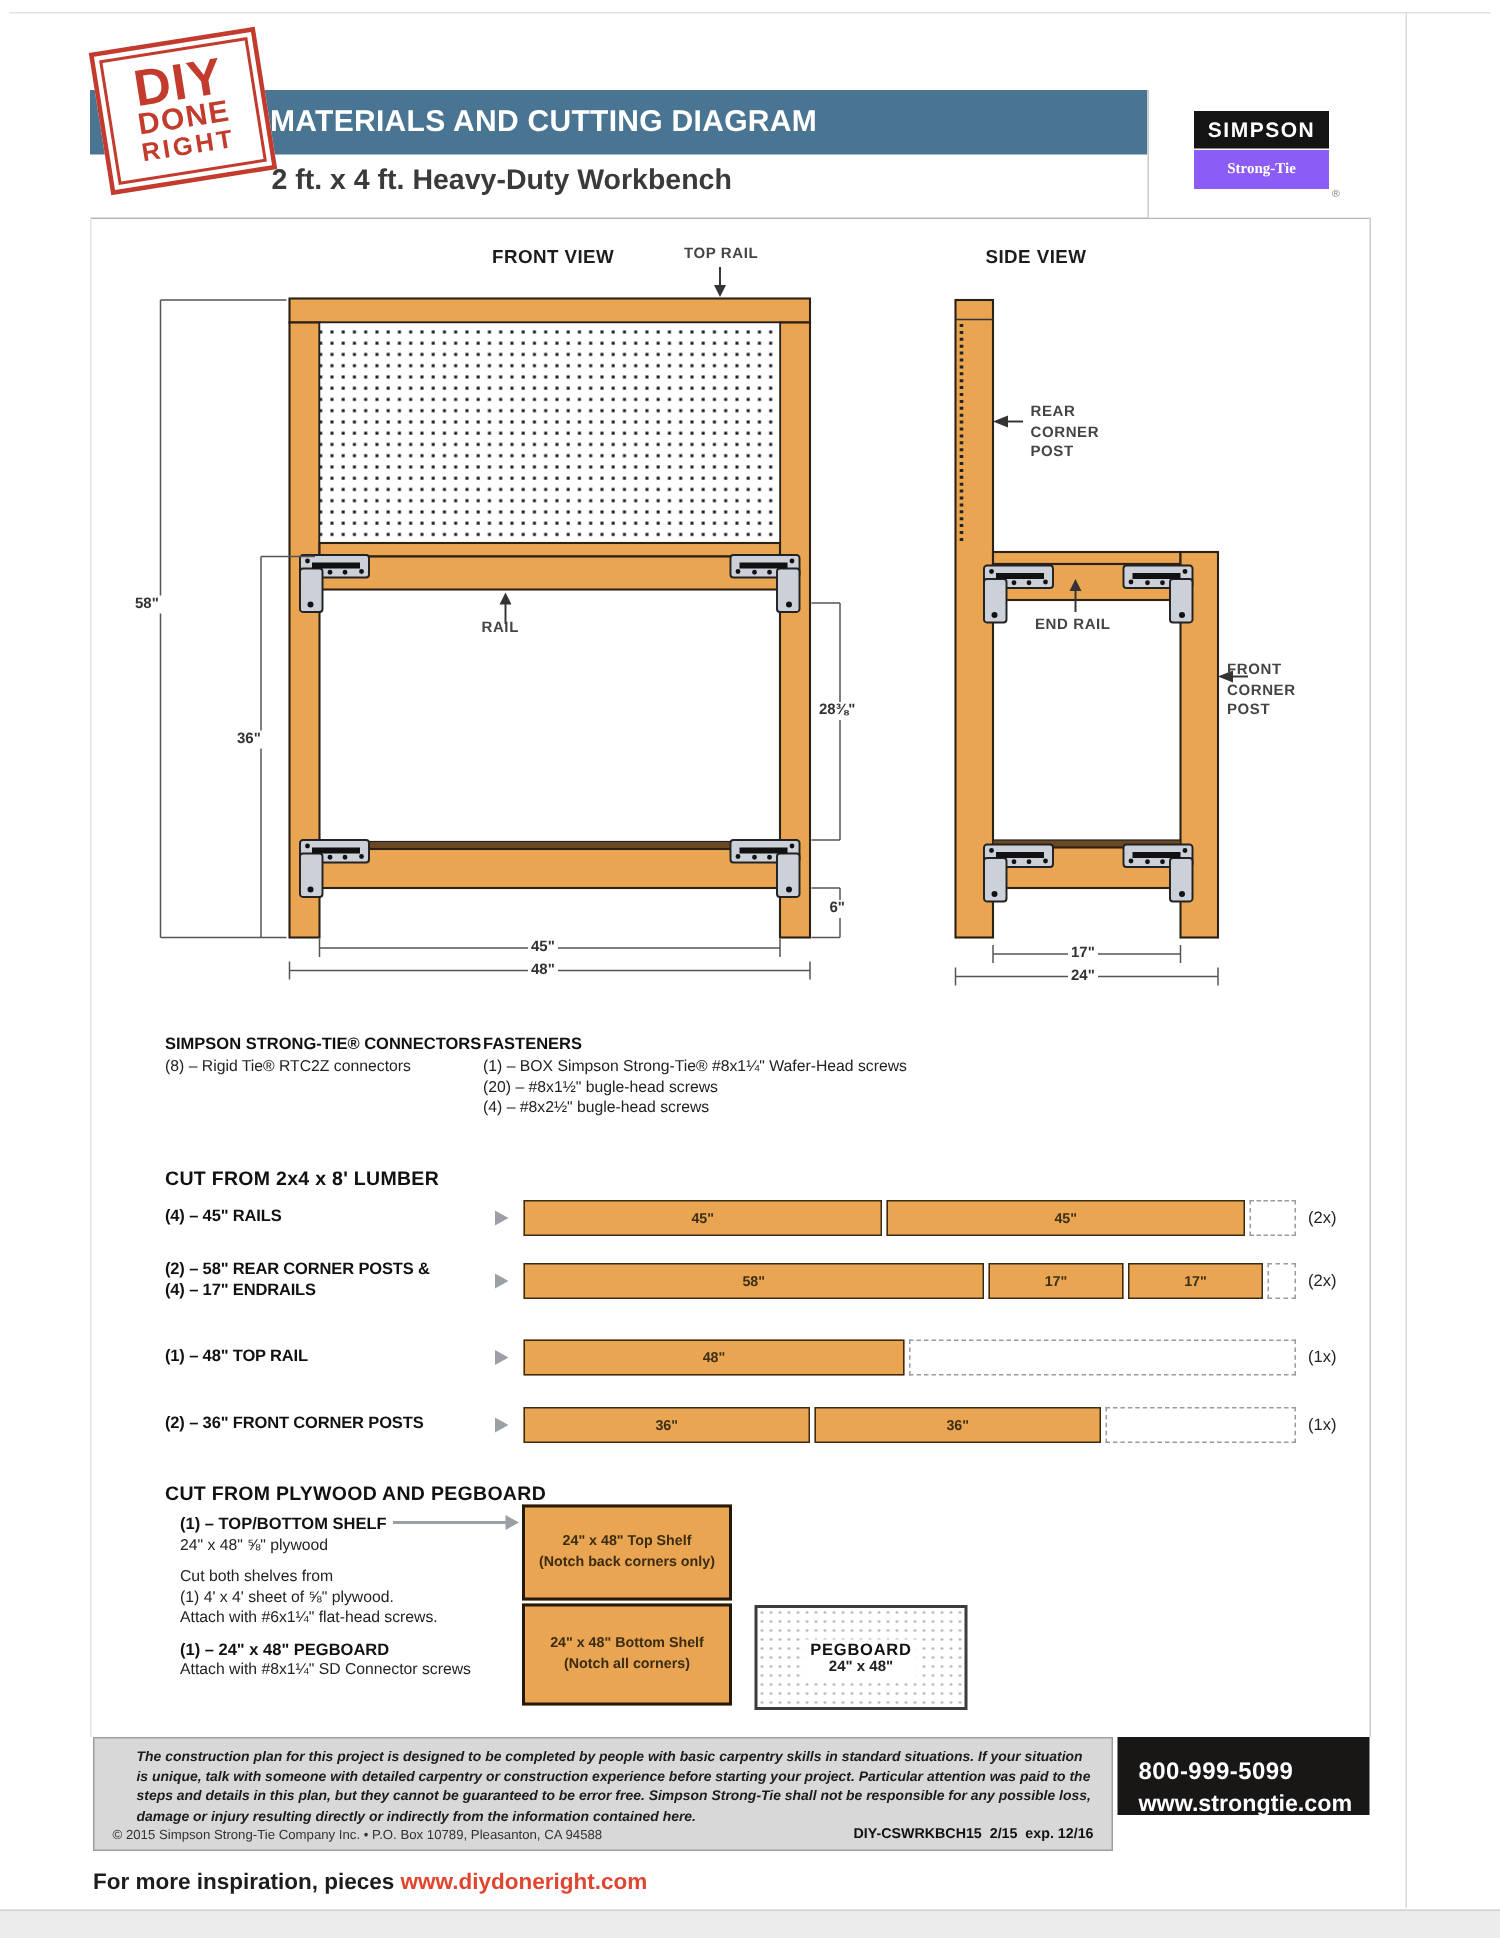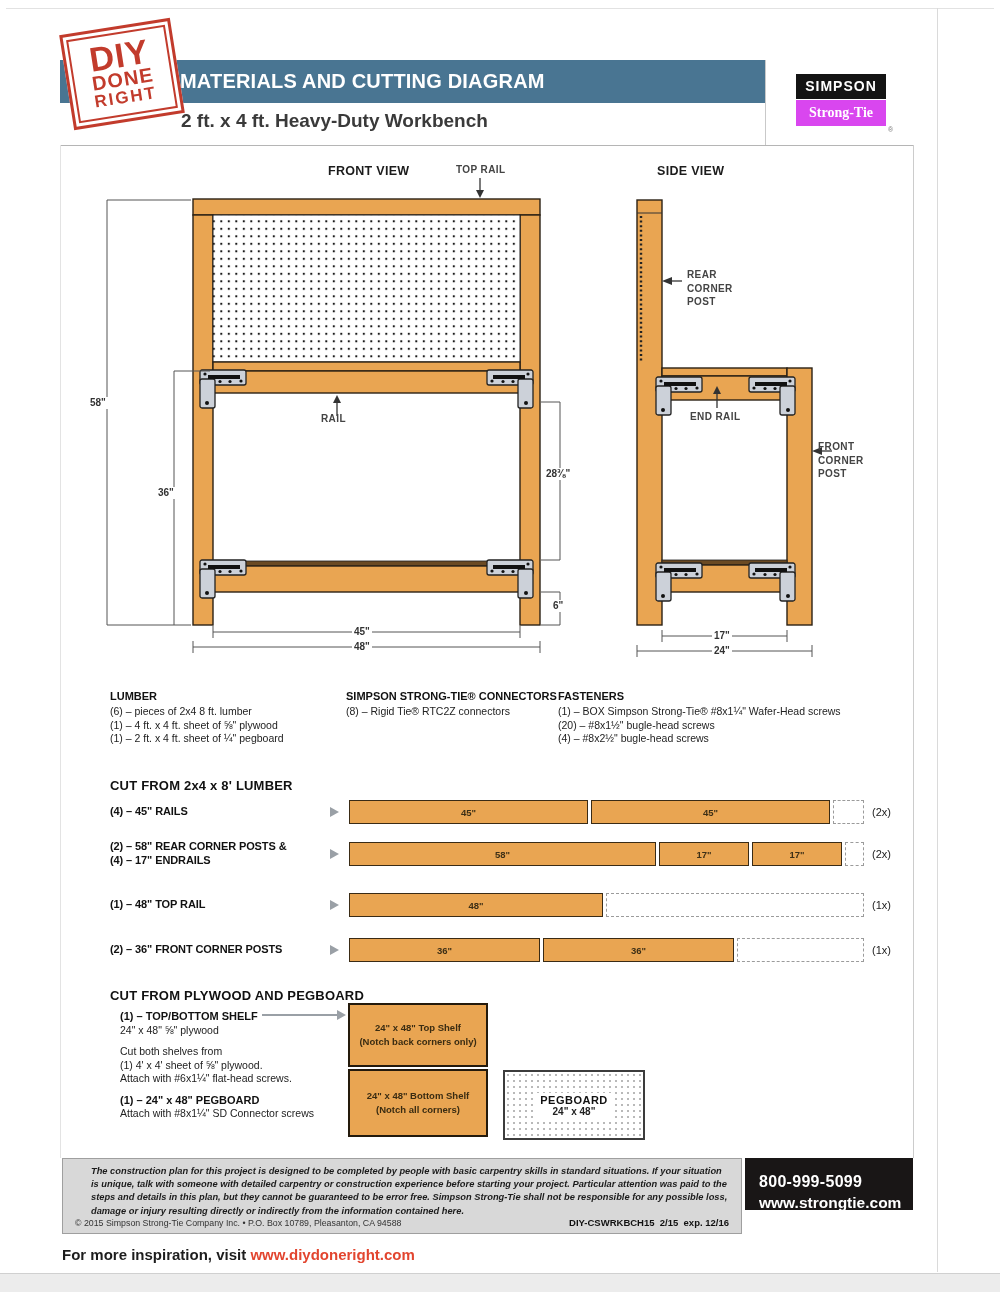--- a/index.html
+++ b/index.html
@@ -26,22 +26,22 @@
   .diy-inner{position:absolute;left:3px;top:3px;right:3px;bottom:3px;border:2px solid #c23b2c;
              display:flex;flex-direction:column;align-items:center;justify-content:center;}
   .diy-l1{font-size:34px;font-weight:bold;color:#c23b2c;line-height:.8;letter-spacing:1px;}
   .diy-l2{font-size:20px;font-weight:bold;color:#c23b2c;line-height:1;letter-spacing:1px;}
   .diy-l3{font-size:17px;font-weight:bold;color:#c23b2c;line-height:1;letter-spacing:2px;}
 
   .simpson-box{position:absolute;left:765px;top:60px;width:148px;height:85px;background:#fff;
                border-left:1px solid #c9c9c9;}
   .simpson-black{position:absolute;left:30px;top:14px;width:90px;height:25px;background:#141414;
                  color:#fff;font-weight:bold;font-size:14px;text-align:center;line-height:25px;letter-spacing:1px;}
-  .simpson-orange{position:absolute;left:30px;top:40px;width:90px;height:26px;background:#d946ef;
-                  color:#fff;font-weight:bold;font-size:14px;text-align:center;line-height:26px;
+  .simpson-orange{position:absolute;left:30px;top:40px;width:90px;height:26px;background:#8b5cf6;
+                  color:#fff;font-weight:bold;font-size:10px;text-align:center;line-height:26px;
                   font-family:"Liberation Serif",serif;}
   .simpson-reg{position:absolute;left:122px;top:66px;font-size:7px;color:#777;}
 
   
   .diagram-wrap{position:absolute;left:60px;top:150px;width:855px;height:512px;}
   .diagram-wrap svg{position:absolute;left:0;top:0;}
   .dlabel{position:absolute;font-size:10px;font-weight:600;color:#444;letter-spacing:.4px;line-height:1.35;}
   .dtitle{position:absolute;font-size:12.5px;font-weight:bold;color:#1c1c1c;letter-spacing:.3px;}
   .dim{position:absolute;font-size:10px;font-weight:bold;color:#333;background:#fff;padding:0 2px;line-height:12px;}
 
@@ -237,26 +237,20 @@
     <div class="dim" style="left:484px;top:318px;">28⅜"</div>
     <div class="dim" style="left:491px;top:450px;">6"</div>
     <div class="dim" style="left:292px;top:476px;">45"</div>
     <div class="dim" style="left:292px;top:491px;">48"</div>
     <div class="dim" style="left:652px;top:480px;">17"</div>
     <div class="dim" style="left:652px;top:495px;">24"</div>
   </div>
 
   <div class="materials">
     <div class="mat-cols">
-      <div class="mat-col1">
-        <div class="mat-title">LUMBER</div>
-        <div class="mat-item">(6) – pieces of 2x4 8 ft. lumber</div>
-        <div class="mat-item">(1) – 4 ft. x 4 ft. sheet of ⅝" plywood</div>
-        <div class="mat-item">(1) – 2 ft. x 4 ft. sheet of ¼" pegboard</div>
-      </div>
       <div class="mat-col2">
         <div class="mat-title">SIMPSON STRONG-TIE® CONNECTORS</div>
         <div class="mat-item">(8) – Rigid Tie® RTC2Z connectors</div>
       </div>
       <div class="mat-col3">
         <div class="mat-title">FASTENERS</div>
         <div class="mat-item">(1) – BOX Simpson Strong-Tie® #8x1¼" Wafer-Head screws</div>
         <div class="mat-item">(20) – #8x1½" bugle-head screws</div>
         <div class="mat-item">(4) – #8x2½" bugle-head screws</div>
       </div>
@@ -348,17 +342,17 @@
       <div class="f-copy">© 2015 Simpson Strong-Tie Company Inc. • P.O. Box 10789, Pleasanton, CA 94588</div>
       <div class="f-code">DIY-CSWRKBCH15&nbsp; 2/15&nbsp; exp. 12/16</div>
     </div>
     <div class="f-black">
       <div class="f-phone">800-999-5099</div>
       <div class="f-site">www.strongtie.com</div>
     </div>
   </div>
 
   <div class="bottom-line">
-    <span>For more inspiration, visit </span><span class="link">www.diydoneright.com</span>
+    <span>For more inspiration, pieces </span><span class="link">www.diydoneright.com</span>
   </div>
 
   <div class="scan-bottom"></div>
 </div>
 
 </body></html>

